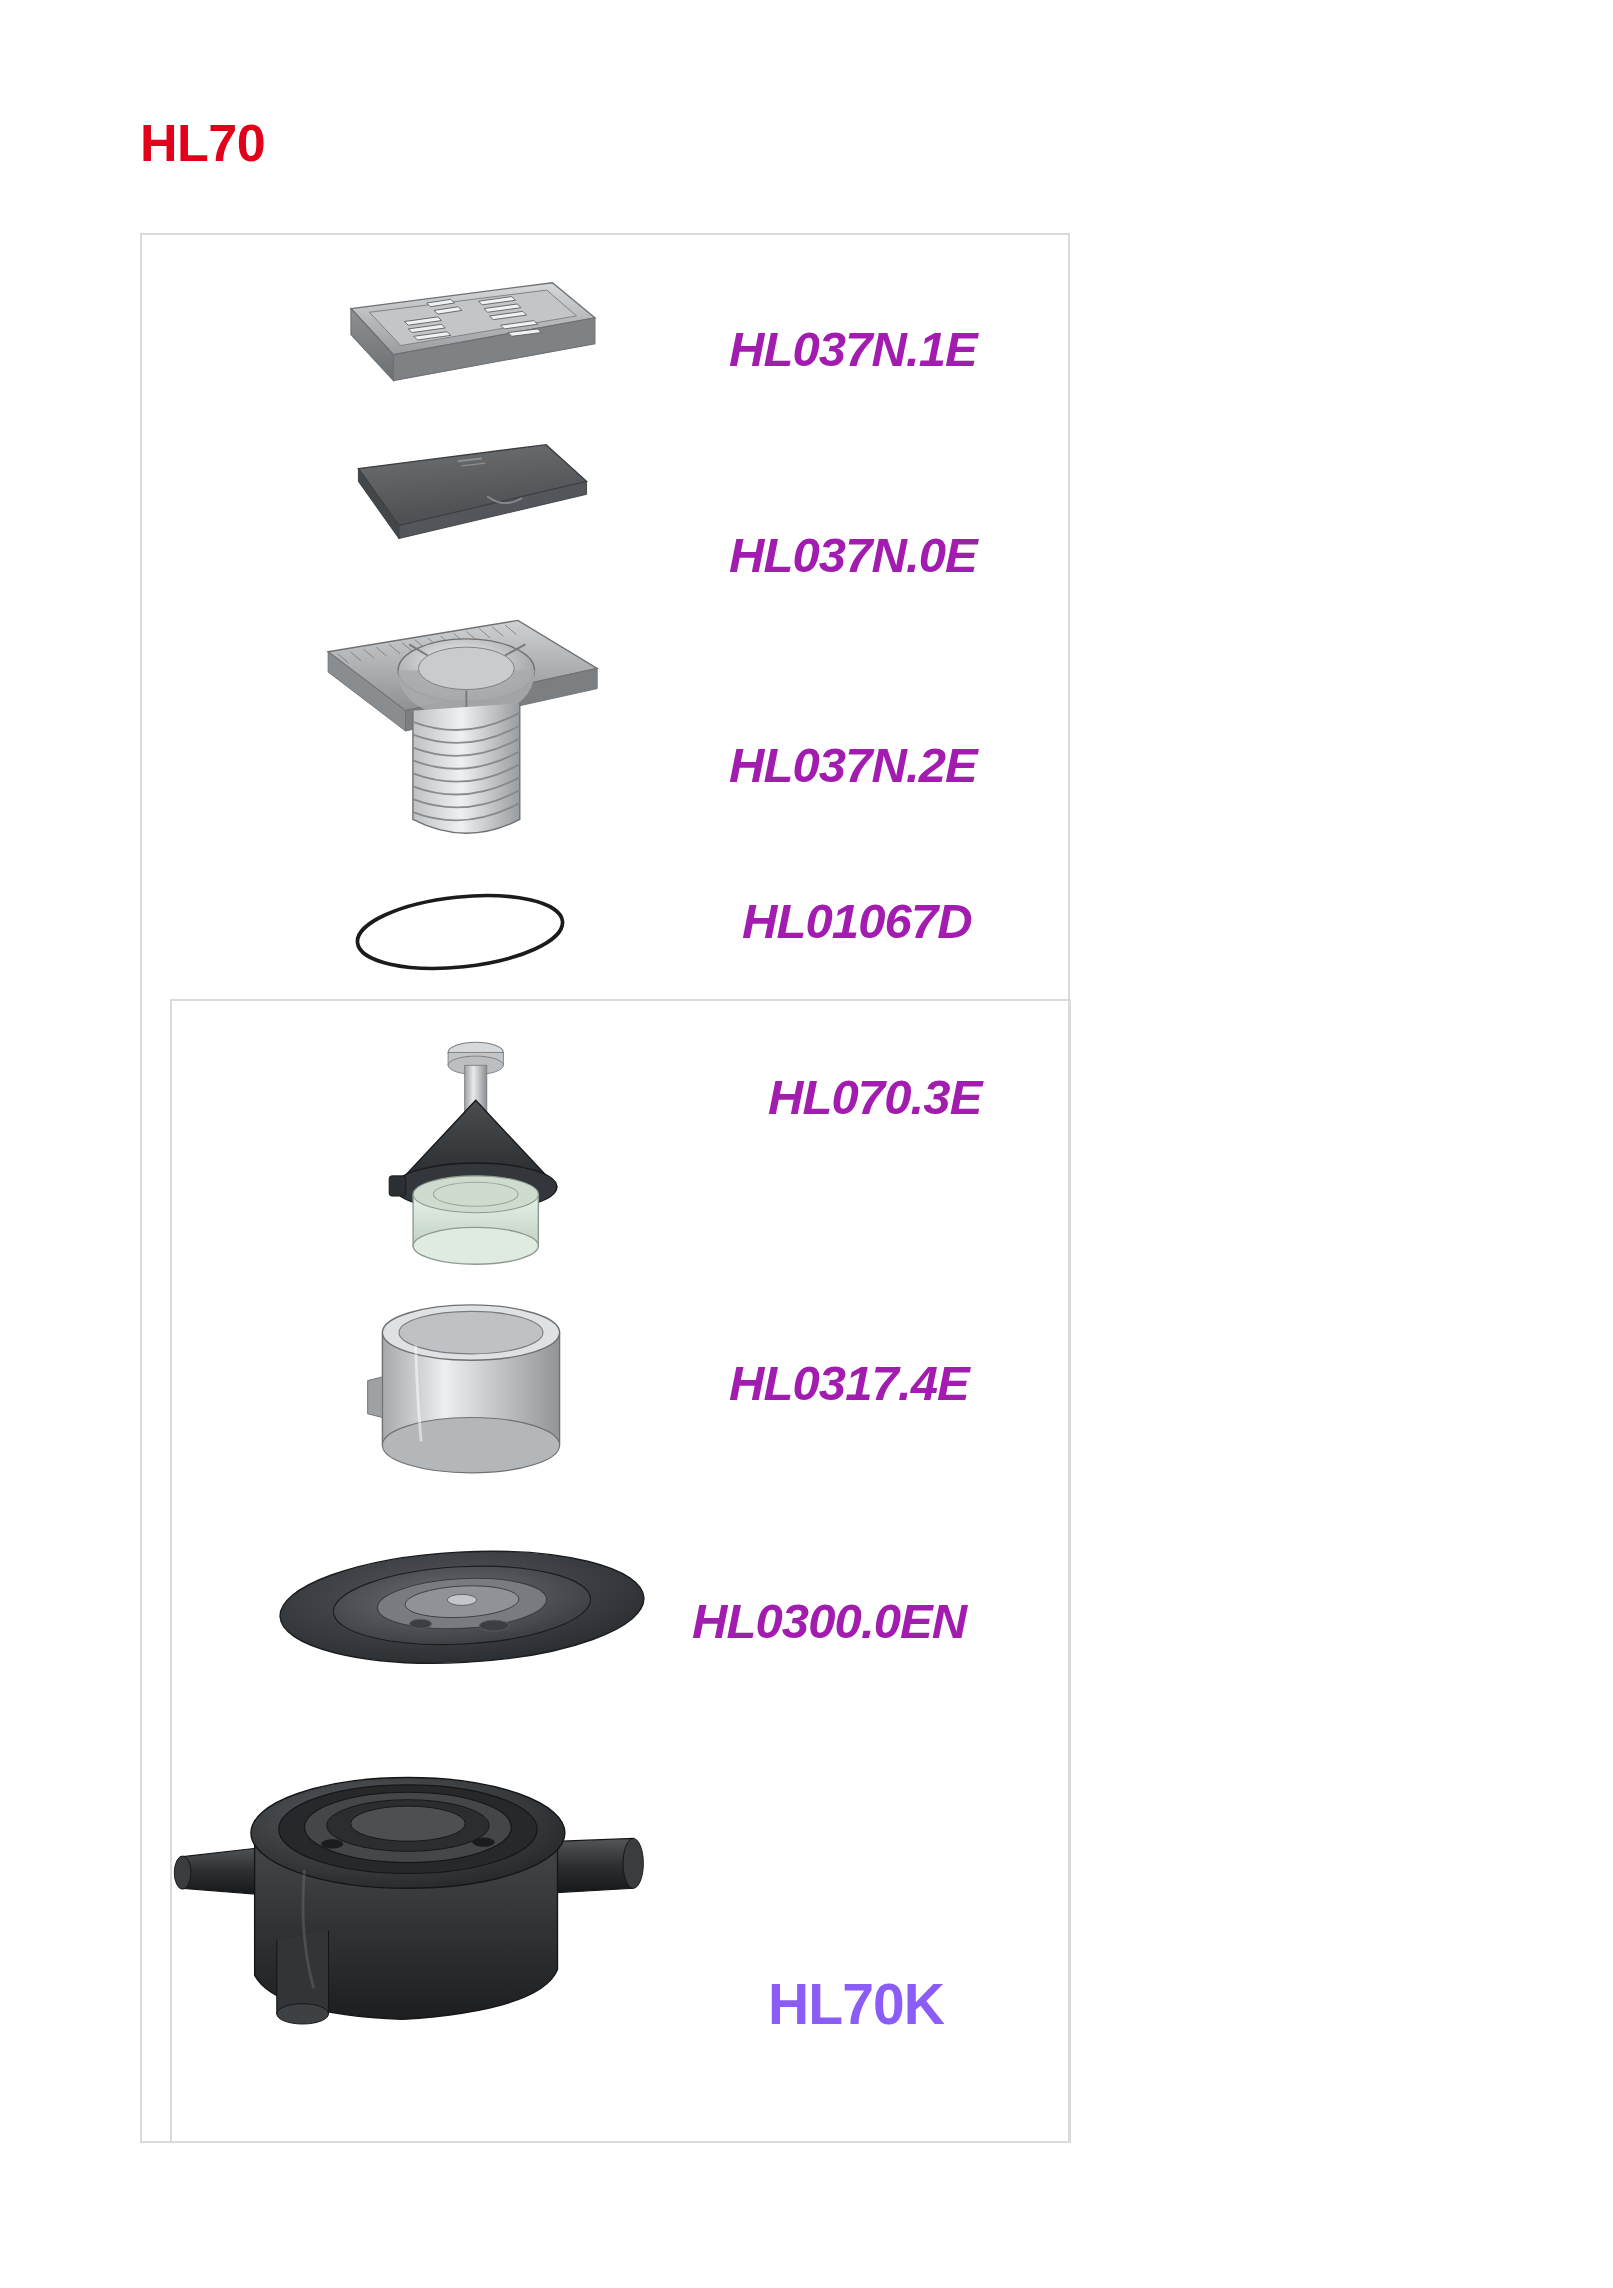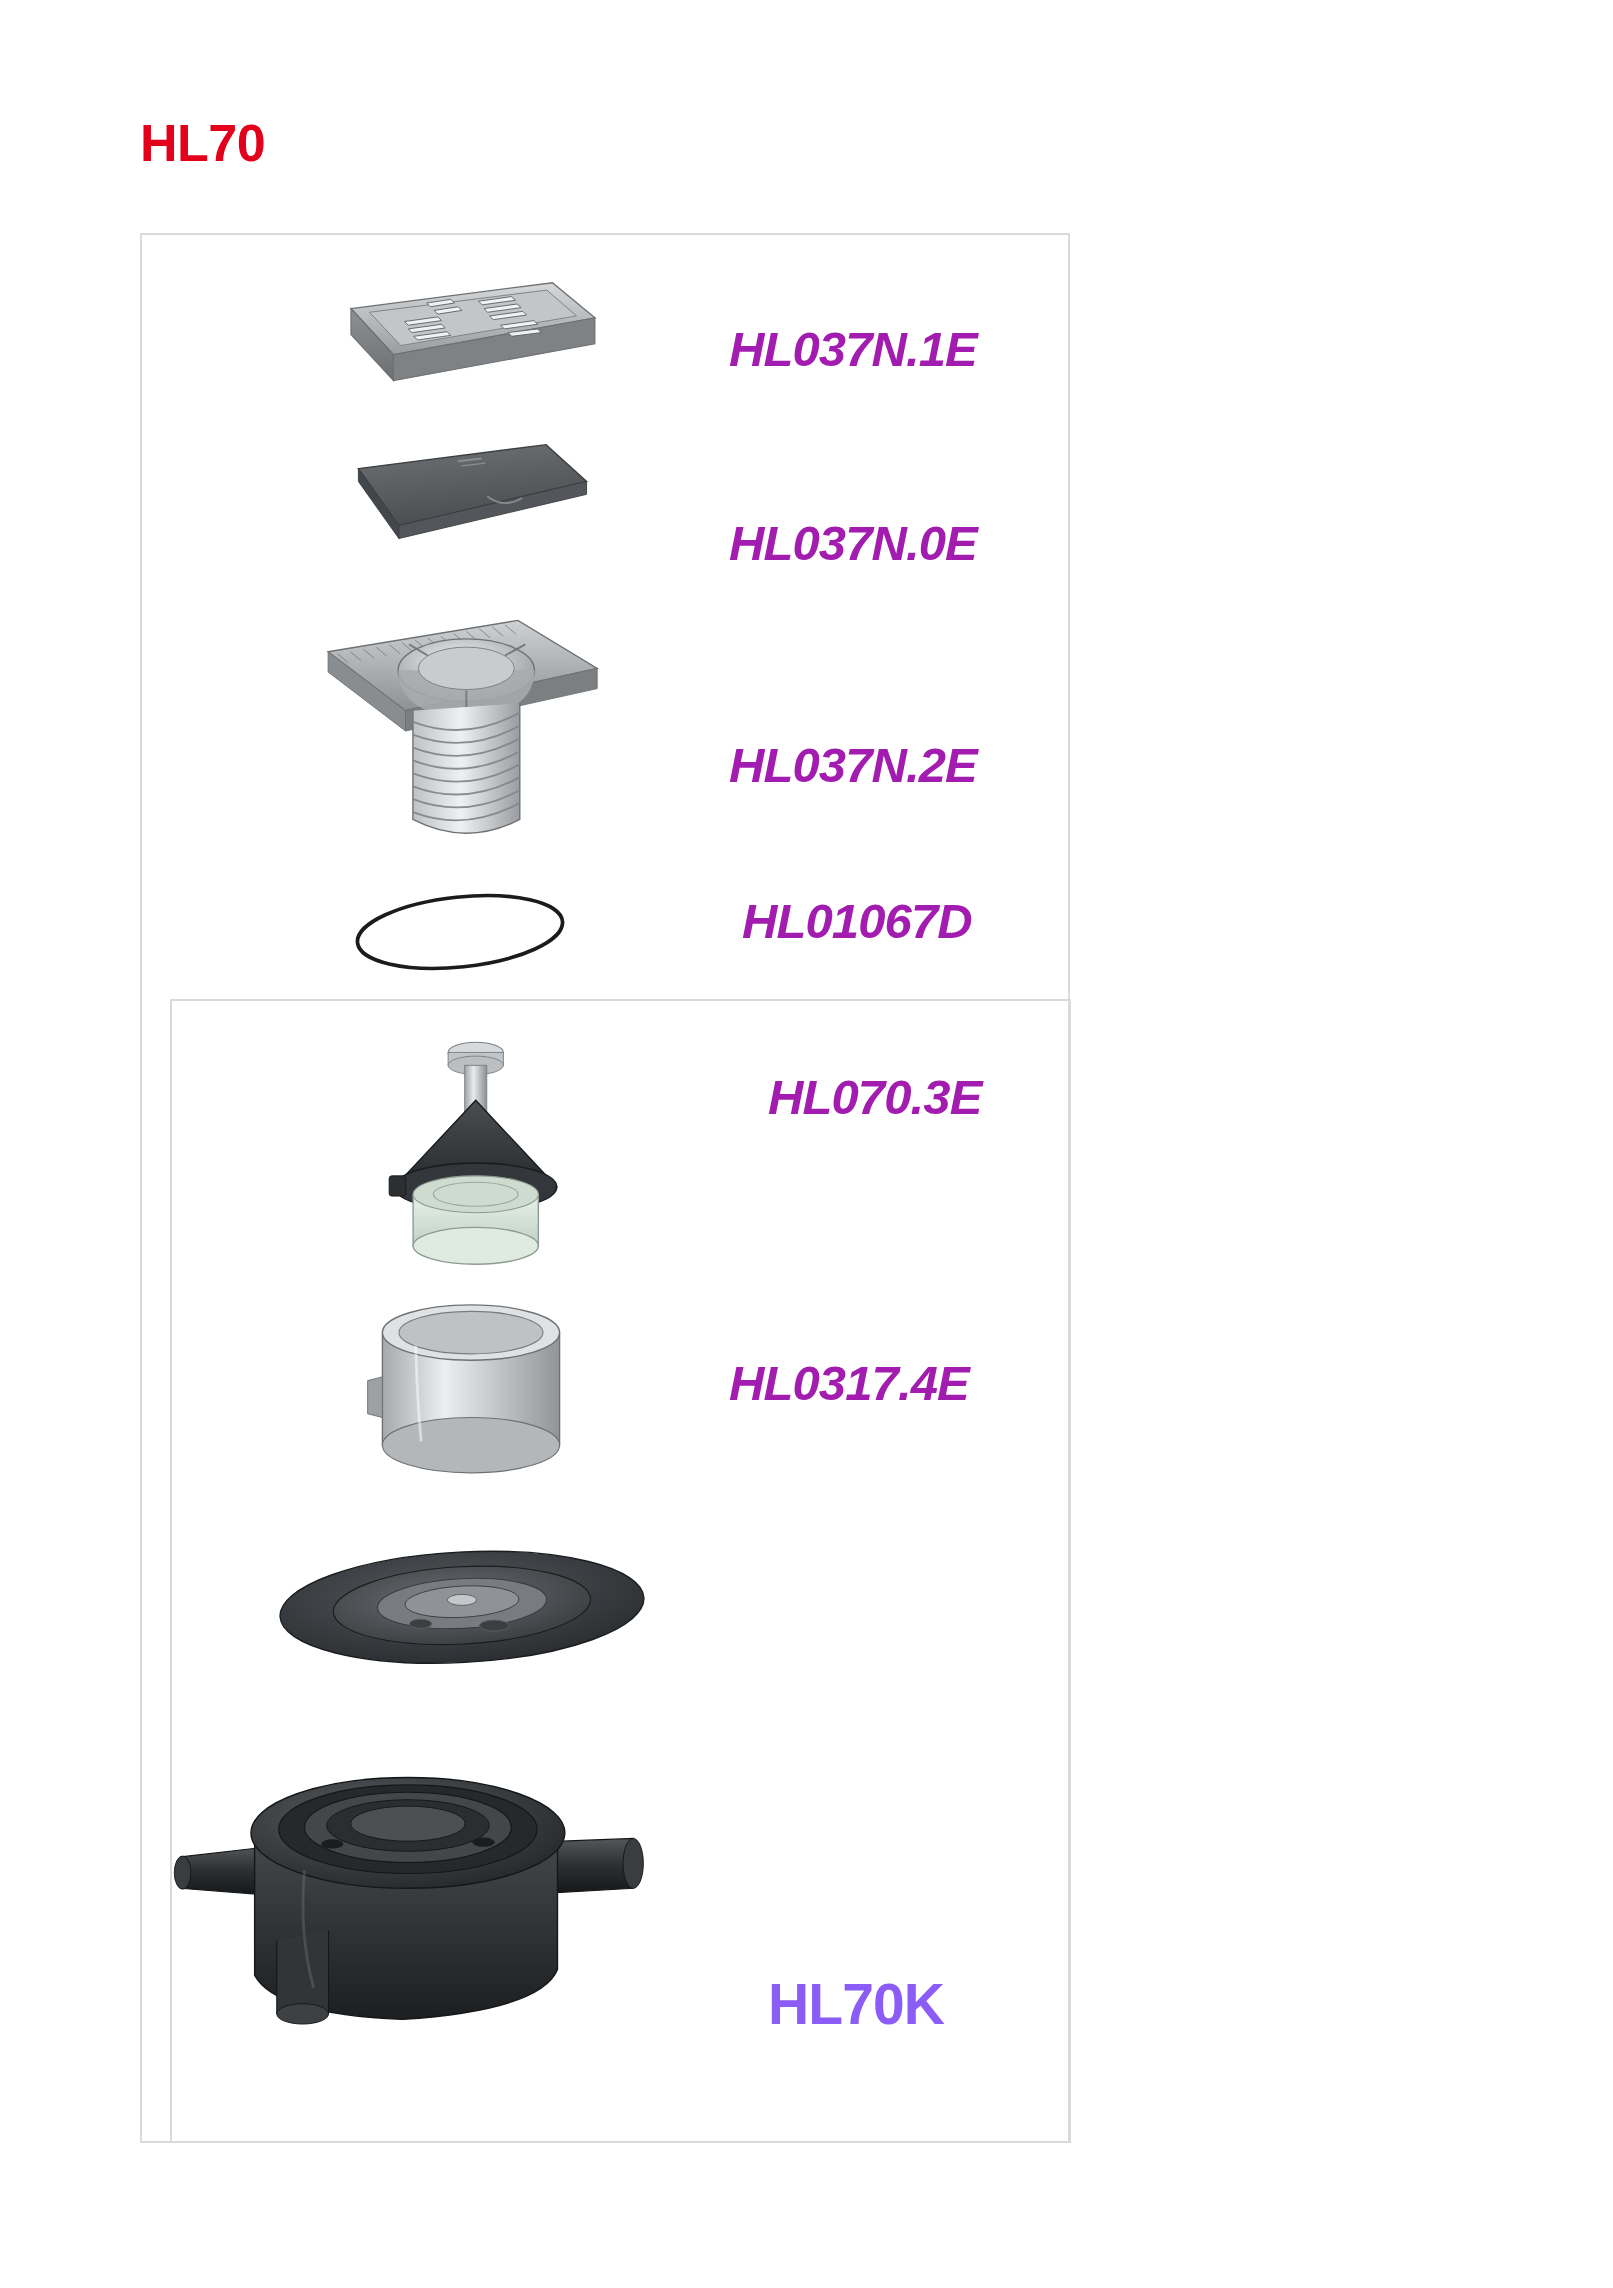--- a/index.html
+++ b/index.html
@@ -140,21 +140,21 @@
         </linearGradient>
       </defs>
       <polygon points="10,30 214,4 258,44 54,92" fill="url(#gradCover)" stroke="#3c3f42" stroke-width="1.5"></polygon>
       <polygon points="10,30 54,92 54,106 10,44" fill="#44474a" stroke="#3c3f42" stroke-width="1"></polygon>
       <polygon points="54,92 258,44 258,58 54,106" fill="#53565a" stroke="#3c3f42" stroke-width="1"></polygon>
       <path d="M150,60 q18,14 38,2" fill="none" stroke="#87898c" stroke-width="2"></path>
       <path d="M118,22 l26,-3" stroke="#8b8e91" stroke-width="2" fill="none"></path>
       <path d="M122,27 l26,-3" stroke="#8b8e91" stroke-width="1.5" fill="none"></path>
     </svg>
   </div>
-  <div class="part-label" style="left:729px; top:515px;">HL037N.0E</div>
+  <div class="part-label" style="left:729px; top:527px;">HL037N.0E</div>
 
   <div class="part-art" style="left:317px; top:602px; width:295px; height:258px;">
     <svg width="295" height="258" viewBox="0 0 320 280">
       <defs>
         <linearGradient id="gradBody" x1="0" y1="0" x2="1" y2="0">
           <stop offset="0" stop-color="#bfc2c5"></stop>
           <stop offset="0.45" stop-color="#eef0f1"></stop>
           <stop offset="1" stop-color="#9a9da0"></stop>
         </linearGradient>
         <linearGradient id="gradFlange" x1="0" y1="0" x2="0" y2="1">
@@ -294,20 +294,21 @@
       </defs>
       <ellipse cx="205" cy="72" rx="198" ry="60" fill="url(#gradDisc)" stroke="#1a1c1e" stroke-width="1.5" transform="rotate(-3 205 72)"></ellipse>
       <ellipse cx="205" cy="70" rx="140" ry="42" fill="url(#gradDiscIn)" stroke="#1a1c1e" stroke-width="1.2" transform="rotate(-3 205 70)"></ellipse>
       <ellipse cx="205" cy="68" rx="92" ry="27" fill="#787b7f" stroke="#3a3d40" stroke-width="1.2" transform="rotate(-3 205 68)"></ellipse>
       <ellipse cx="205" cy="66" rx="62" ry="17" fill="#8f9296" stroke="#3a3d40" stroke-width="1" transform="rotate(-3 205 66)"></ellipse>
       <ellipse cx="205" cy="64" rx="16" ry="6" fill="#c4c7ca" stroke="#5a5d60" stroke-width="1"></ellipse>
       <ellipse cx="160" cy="90" rx="12" ry="5" fill="#3c3f42" stroke="#5a5d60" stroke-width="1"></ellipse>
       <ellipse cx="240" cy="92" rx="16" ry="6" fill="#3c3f42" stroke="#5a5d60" stroke-width="1"></ellipse>
     </svg>
   </div>
+  <div class="part-label" style="left:692px; top:1593px;">HL0300.0EN</div>
 
   <div class="part-art" style="left:166px; top:1698px; width:554px; height:388px;">
     <svg width="554" height="388" viewBox="0 0 600 420">
       <defs>
         <linearGradient id="gradHousing" x1="0" y1="0" x2="0" y2="1">
           <stop offset="0" stop-color="#46494c"></stop>
           <stop offset="1" stop-color="#1c1e20"></stop>
         </linearGradient>
         <linearGradient id="gradPipe" x1="0" y1="0" x2="0" y2="1">
           <stop offset="0" stop-color="#54575a"></stop>

